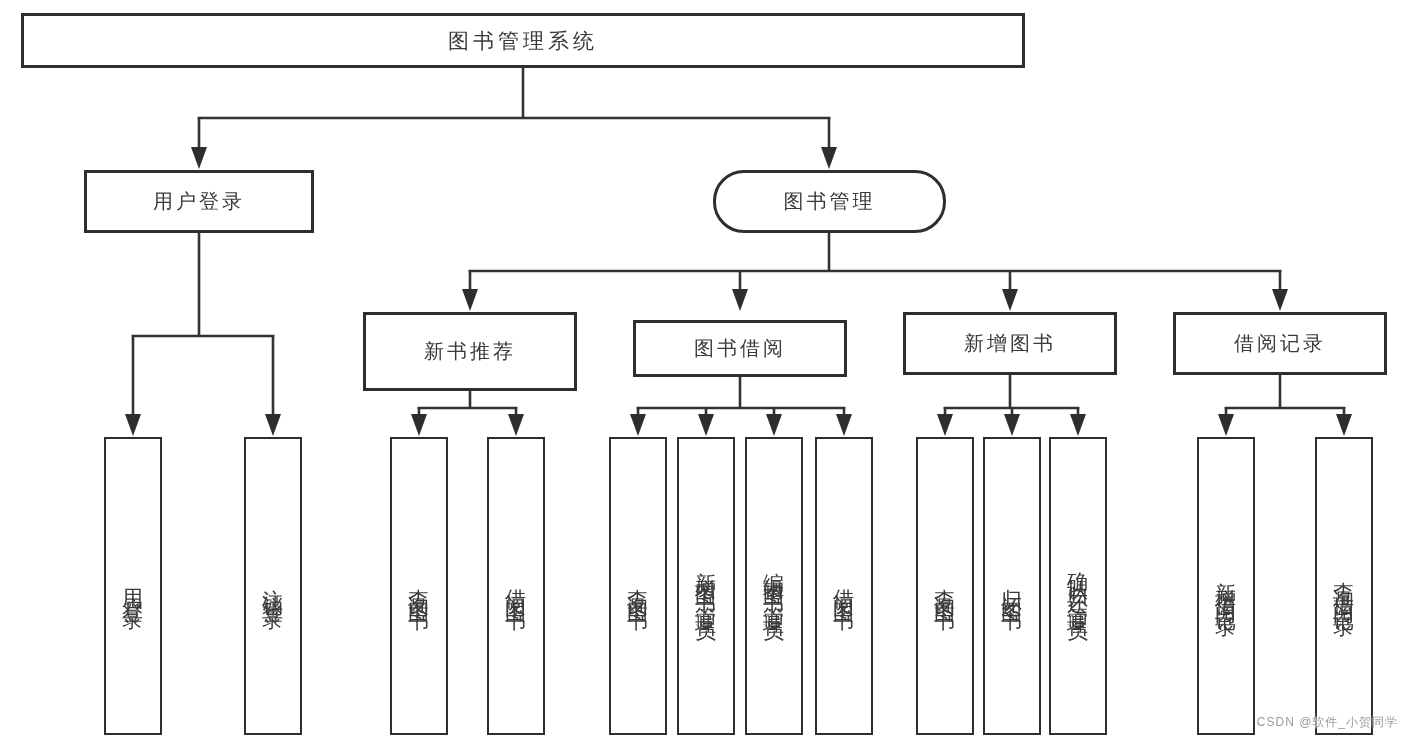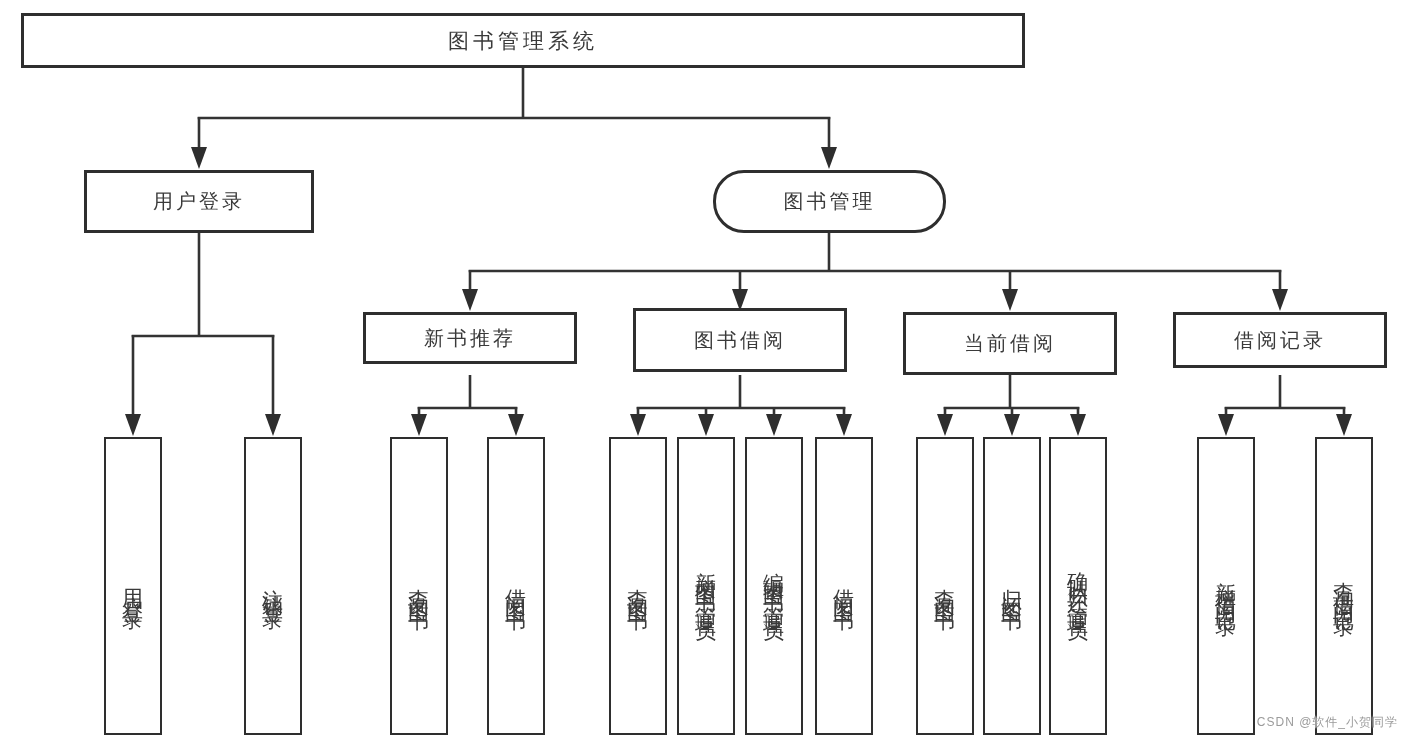--- a/index.html
+++ b/index.html
@@ -124,30 +124,30 @@
     <span>图书管理系统</span>
   </div>
 
   <div class="box hbox" style="left:84px; top:170px; width:230px; height:63px;">
     <span>用户登录</span>
   </div>
   <div class="box hbox" style="left:713px; top:170px; width:233px; height:63px;border-radius:31px;">
     <span>图书管理</span>
   </div>
 
-  <div class="box hbox" style="left:363px; top:312px; width:214px; height:52px;">
+  <div class="box hbox" style="left:363px; top:312px; width:214px; height:79px;">
     <span>新书推荐</span>
   </div>
-  <div class="box hbox" style="left:633px; top:308px; width:214px; height:64px;">
+  <div class="box hbox" style="left:633px; top:320px; width:214px; height:57px;">
     <span>图书借阅</span>
   </div>
   <div class="box hbox" style="left:903px; top:312px; width:214px; height:63px;">
-    <span>当前借阅</span>
+    <span>新增图书</span>
   </div>
-  <div class="box hbox" style="left:1173px; top:312px; width:214px; height:56px;">
+  <div class="box hbox" style="left:1173px; top:312px; width:214px; height:63px;">
     <span>借阅记录</span>
   </div>
 
   <div class="box vbox" style="left:104px; top:437px; width:58px; height:298px;">
     <span class="vtext">用户登录</span>
   </div>
   <div class="box vbox" style="left:244px; top:437px; width:58px; height:298px;">
     <span class="vtext">注销登录</span>
   </div>
 

